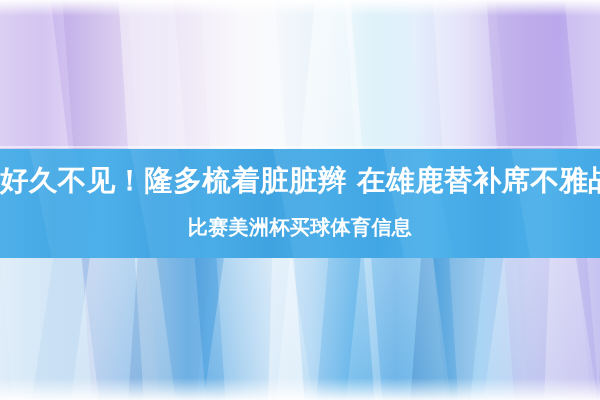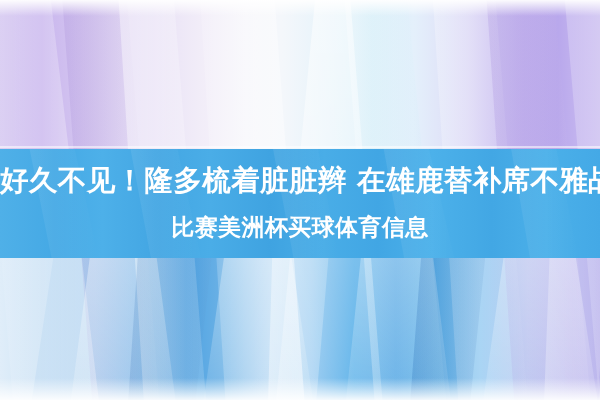--- a/index.html
+++ b/index.html
@@ -163,21 +163,21 @@
     text-align: center;
     color: #ffffff;
     font-weight: 700;
     font-size: 29px;
     line-height: 47px;
     letter-spacing: 0.4px;
     white-space: nowrap;
     font-family: "DejaVu Sans", "Liberation Sans", sans-serif;
   }
   .headline-line-1 { font-size: 28.5px; }
-  .headline-line-2 { font-size: 23px; }
+  .headline-line-2 { font-size: 20px; }
 
   
   .watermark {
     position: absolute;
     left: 50%;
     bottom: 6px;
     transform: translateX(-50%);
     font-size: 11px;
     letter-spacing: 2px;
     color: rgba(255,255,255,.58);

